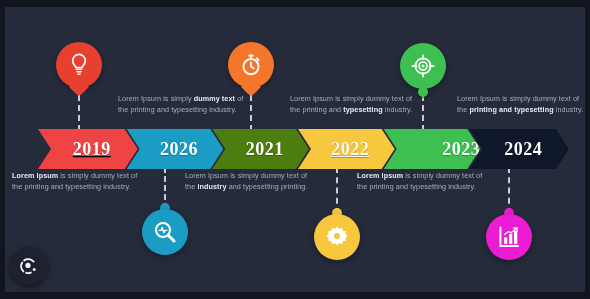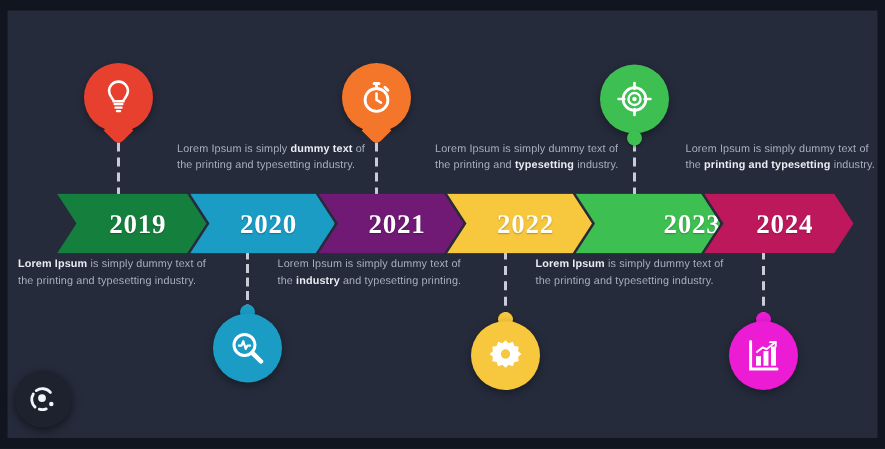--- a/index.html
+++ b/index.html
@@ -45,21 +45,21 @@
   }
   .chev .yr {
     font-family: "Liberation Serif", serif;
     font-weight: bold;
     font-size: 18px;
     color: #ffffff;
     letter-spacing: 0.5px;
     text-shadow: 0 1px 1px rgba(0,0,0,.28);
     padding-left: 8px;
   }
-  .chev.dark .yr { color: #fffdf2; }
+  .chev.dark .yr { color: #fffdf2; text-decoration: underline; }
 
   
   .pin {
     position: absolute;
     width: 46px; height: 46px;
     border-radius: 50% 50% 50% 50%;
     display: flex; align-items: center; justify-content: center;
     box-shadow: 0 2px 5px rgba(0,0,0,.35);
   }
   .pin::after {
@@ -127,41 +127,41 @@
 
     <div class="dash" style="left:73px; top:78px; height:46px;"></div>
     <div class="dash" style="left:159px; top:160px; height:42px;"></div>
     <div class="dash" style="left:245px; top:78px; height:46px;"></div>
     <div class="dash" style="left:331px; top:160px; height:47px;"></div>
     <div class="dash" style="left:417px; top:78px; height:46px;"></div>
     <div class="dash" style="left:503px; top:160px; height:47px;"></div>
 
     <div class="ribbon">
 
-      <div class="chev" style="width:100px; background:#15803d; z-index:6;">
+      <div class="chev" style="width:100px; background:#ef4444; z-index:6;text-decoration:underline;">
         <span class="yr">2019</span>
       </div>
 
       <div class="chev" style="width:97px; background:#1b9cc4; z-index:5;">
-        <span class="yr">2020</span>
-      </div>
-
-      <div class="chev" style="width:97px; background:#701a75; z-index:4;">
+        <span class="yr">2026</span>
+      </div>
+
+      <div class="chev" style="width:97px; background:#4d7c0f; z-index:4;">
         <span class="yr">2021</span>
       </div>
 
       <div class="chev dark" style="width:97px; background:#f7c73d; z-index:3;">
         <span class="yr">2022</span>
       </div>
 
       <div class="chev" style="width:97px; background:#3ebf52; z-index:2;justify-content:flex-end;">
         <span class="yr">2023</span>
       </div>
 
-      <div class="chev" style="width:100px; background:#be185d; z-index:1;">
+      <div class="chev" style="width:100px; background:#0f172a; z-index:1;">
         <span class="yr">2024</span>
       </div>
 
     </div>
 
     <div class="pin" style="left:51px; top:35px; background:#e8402f;">
       <span class="gl">
         <svg width="20" height="24" viewBox="0 0 20 24">
           <path d="M10 1.4c-3.5 0-6.3 2.8-6.3 6.3 0 2.3 1.2 3.9 2.2 5.1.5.6.9 1.1.9 1.7h6.4c0-.6.4-1.1.9-1.7 1-1.2 2.2-2.8 2.2-5.1 0-3.5-2.8-6.3-6.3-6.3z" fill="none" stroke="#fff" stroke-width="1.7"></path>
           <rect x="6.6" y="15.6" width="6.8" height="1.5" rx=".7" fill="#fff"></rect>

